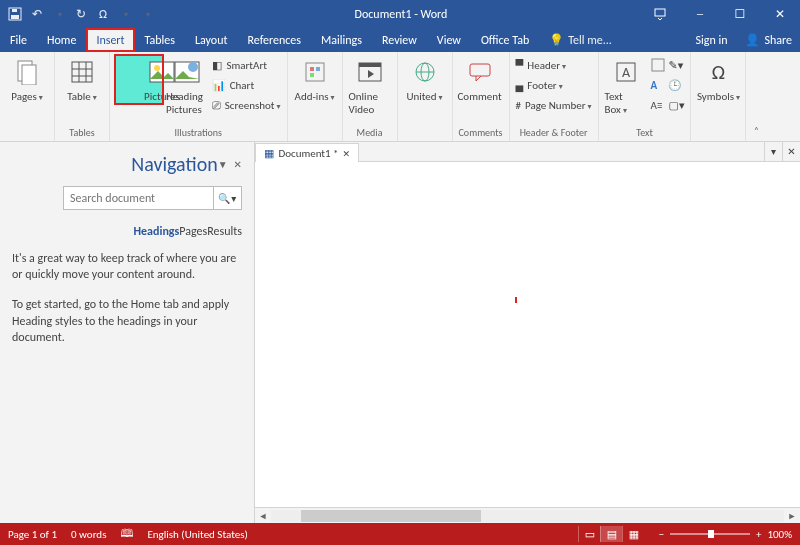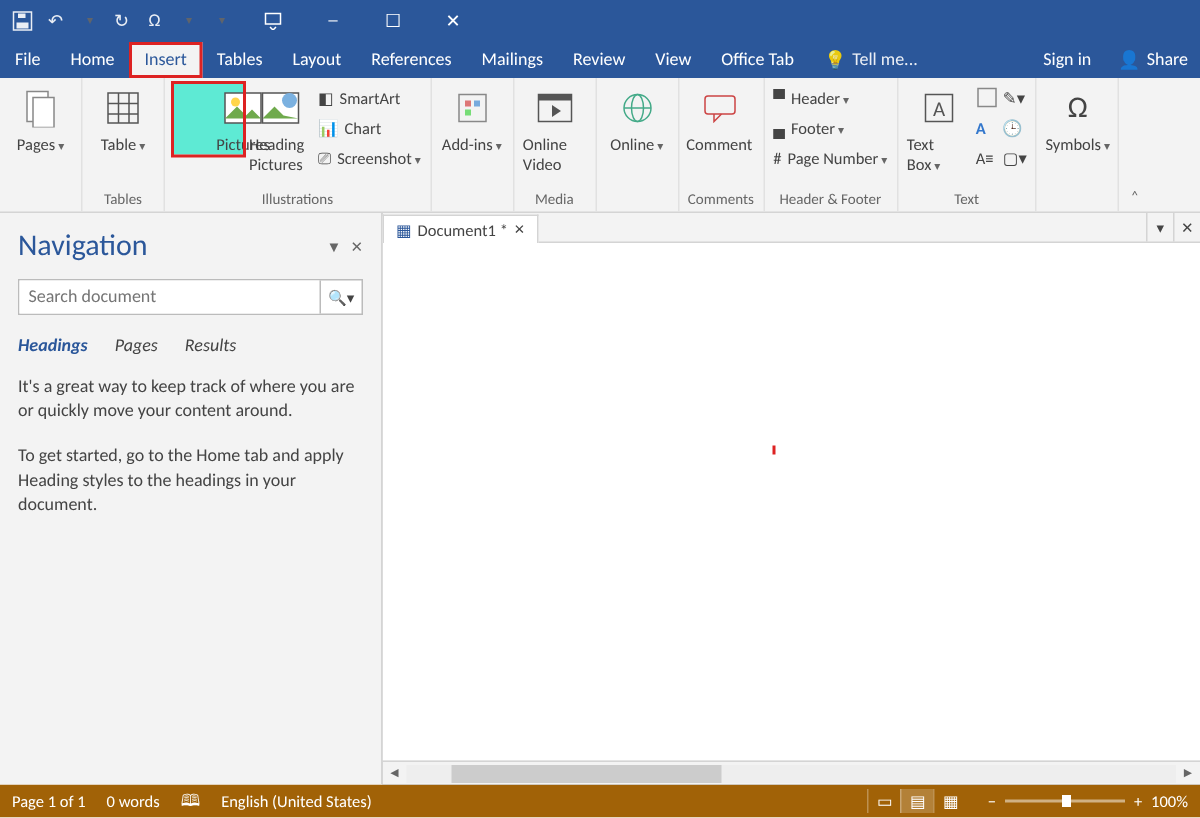--- a/index.html
+++ b/index.html
@@ -22,41 +22,41 @@
   .groupbody { display: flex; align-items: flex-start; gap: 4px; flex: 1; }
   .grouplabel { text-align: center; font-size: 10px; color: #666; margin-top: 2px; }
   .bigbtn { width: 42px; display: flex; flex-direction: column; align-items: center; gap: 2px; font-size: 11px; }
   .bigbtn .ibox { width: 32px; height: 32px; display: flex; align-items: center; justify-content: center; font-size: 18px; }
   .bigbtn.hi { outline: 2px solid #d22; outline-offset: 0; background: #5eead4; padding-left: 46px; }
   .smallcol { display: flex; flex-direction: column; gap: 2px; font-size: 11px; }
   .smallcol div { display: flex; align-items: center; gap: 4px; height: 18px; }
   .caret::after { content: "▾"; font-size: 8px; margin-left: 2px; color: #666; }
   .ribcollapse { width: 20px; display: flex; align-items: flex-end; justify-content: center; padding-bottom: 4px; font-size: 10px; color: #666; }
   .main { display: flex; height: calc(545px - 28px - 24px - 90px - 22px); }
-  .navpane { width: 255px; background: #f3f3f3; border-right: 1px solid #d4d4d4; padding: 10px 12px; display: flex; flex-direction: column; }
+  .navpane { width: 255px; background: #f3f3f3; border-right: 1px solid #d4d4d4; padding: 10px 12px; display: flex; flex-direction: column; align-items: flex-end; }
   .navtitle { font-size: 20px; color: #2b579a; font-weight: 300; display: flex; align-items: center; justify-content: space-between; }
   .navtitle .ctrls { font-size: 10px; color: #666; display: flex; gap: 6px; }
   .search { margin-top: 10px; display: flex; border: 1px solid #bbb; background: #fff; height: 24px; }
   .search input { flex: 1; border: none; padding: 0 6px; font-size: 12px; outline: none; }
   .search .sbtn { width: 28px; border-left: 1px solid #bbb; display: flex; align-items: center; justify-content: center; font-size: 10px; }
-  .navtabs { display: flex; gap: 18px; margin: 14px 0 12px; font-size: 12px; font-style: italic; }
+  .navtabs { display: flex; margin: 14px 0 12px; font-size: 12px; }
   .navtabs span.active { color: #2b579a; font-weight: 600; }
   .navtext p { font-size: 12px; color: #444; margin-bottom: 14px; line-height: 1.35; }
   .docarea { flex: 1; display: flex; flex-direction: column; background: #888; }
   .doctabs { height: 20px; background: #f3f3f3; border-bottom: 1px solid #d4d4d4; display: flex; align-items: stretch; }
   .doctab { background: #fff; border: 1px solid #d4d4d4; border-bottom: none; padding: 0 8px; display: flex; align-items: center; gap: 4px; font-size: 11px; position: relative; top: 1px; }
   .dtflex { flex: 1; }
   .dtsmall { width: 18px; border-left: 1px solid #d4d4d4; display: flex; align-items: center; justify-content: center; font-size: 10px; }
   .page { flex: 1; background: #fff; margin: 0; position: relative; }
   .cursor { position: absolute; top: 135px; left: 260px; width: 2px; height: 6px; background: #d22; }
   .hscroll { height: 16px; background: #f3f3f3; border-top: 1px solid #d4d4d4; display: flex; align-items: center; }
   .hscroll .arrow { width: 16px; text-align: center; font-size: 9px; color: #666; }
   .hscroll .track { flex: 1; height: 12px; background: #eee; position: relative; }
   .hscroll .thumb { position: absolute; left: 30px; top: 0; width: 180px; height: 12px; background: #ccc; }
-  .status { height: 22px; background: #a16207; color: #fff; display: flex; align-items: center; font-size: 11px; padding: 0 8px; gap: 14px; }
+  .status { height: 22px; background: #b91c1c; color: #fff; display: flex; align-items: center; font-size: 11px; padding: 0 8px; gap: 14px; }
   .status .sflex { flex: 1; }
   .viewbtns { display: flex; gap: 0; }
   .viewbtns div { width: 22px; height: 16px; display: flex; align-items: center; justify-content: center; border-left: 1px solid rgba(255,255,255,.3); }
   .zoom { display: flex; align-items: center; gap: 6px; }
   .ztrack { width: 80px; height: 2px; background: rgba(255,255,255,.5); position: relative; }
   .zthumb { position: absolute; left: 38px; top: -3px; width: 6px; height: 8px; background: #fff; }
   svg { display: block; }
 </style>
 </head>
 <body>
@@ -70,20 +70,21 @@
           <rect x="4" y="2" width="5" height="3" fill="#fff"></rect>
         </svg>
       </div>
     <div class="ic">↶</div>
     <div class="ic caret"></div>
     <div class="ic">↻</div>
     <div class="ic">Ω</div>
     <div class="ic caret"></div>
     <div class="ic caret"></div>
   </div>
+  <div class="title">Document1 - Word</div>
   <div class="winbtns">
     <div>
         <svg width="12" height="12" viewBox="0 0 12 12">
           <rect x="1" y="1" width="10" height="7" fill="none" stroke="#fff"></rect>
           <path d="M4 10l2 2 2-2" fill="none" stroke="#fff"></path>
         </svg>
       </div>
     <div>─</div>
     <div>☐</div>
     <div>✕</div>
@@ -218,21 +219,21 @@
   <div class="group">
     <div class="groupbody">
       <div class="bigbtn">
         <div class="ibox">
             <svg width="22" height="22">
               <circle cx="11" cy="11" r="9" fill="none" stroke="#4a8"></circle>
               <ellipse cx="11" cy="11" rx="4" ry="9" fill="none" stroke="#4a8"></ellipse>
               <line x1="2" y1="11" x2="20" y2="11" stroke="#4a8"></line>
             </svg>
           </div>
-        <span class="caret">Online</span>
+        <span class="caret">United</span>
       </div>
     </div>
     <div class="grouplabel"></div>
   </div>
   <div class="group">
     <div class="groupbody">
       <div class="bigbtn">
         <div class="ibox">
             <svg width="24" height="20">
               <rect x="2" y="2" width="20" height="12" rx="2" fill="none" stroke="#c44"></rect>

